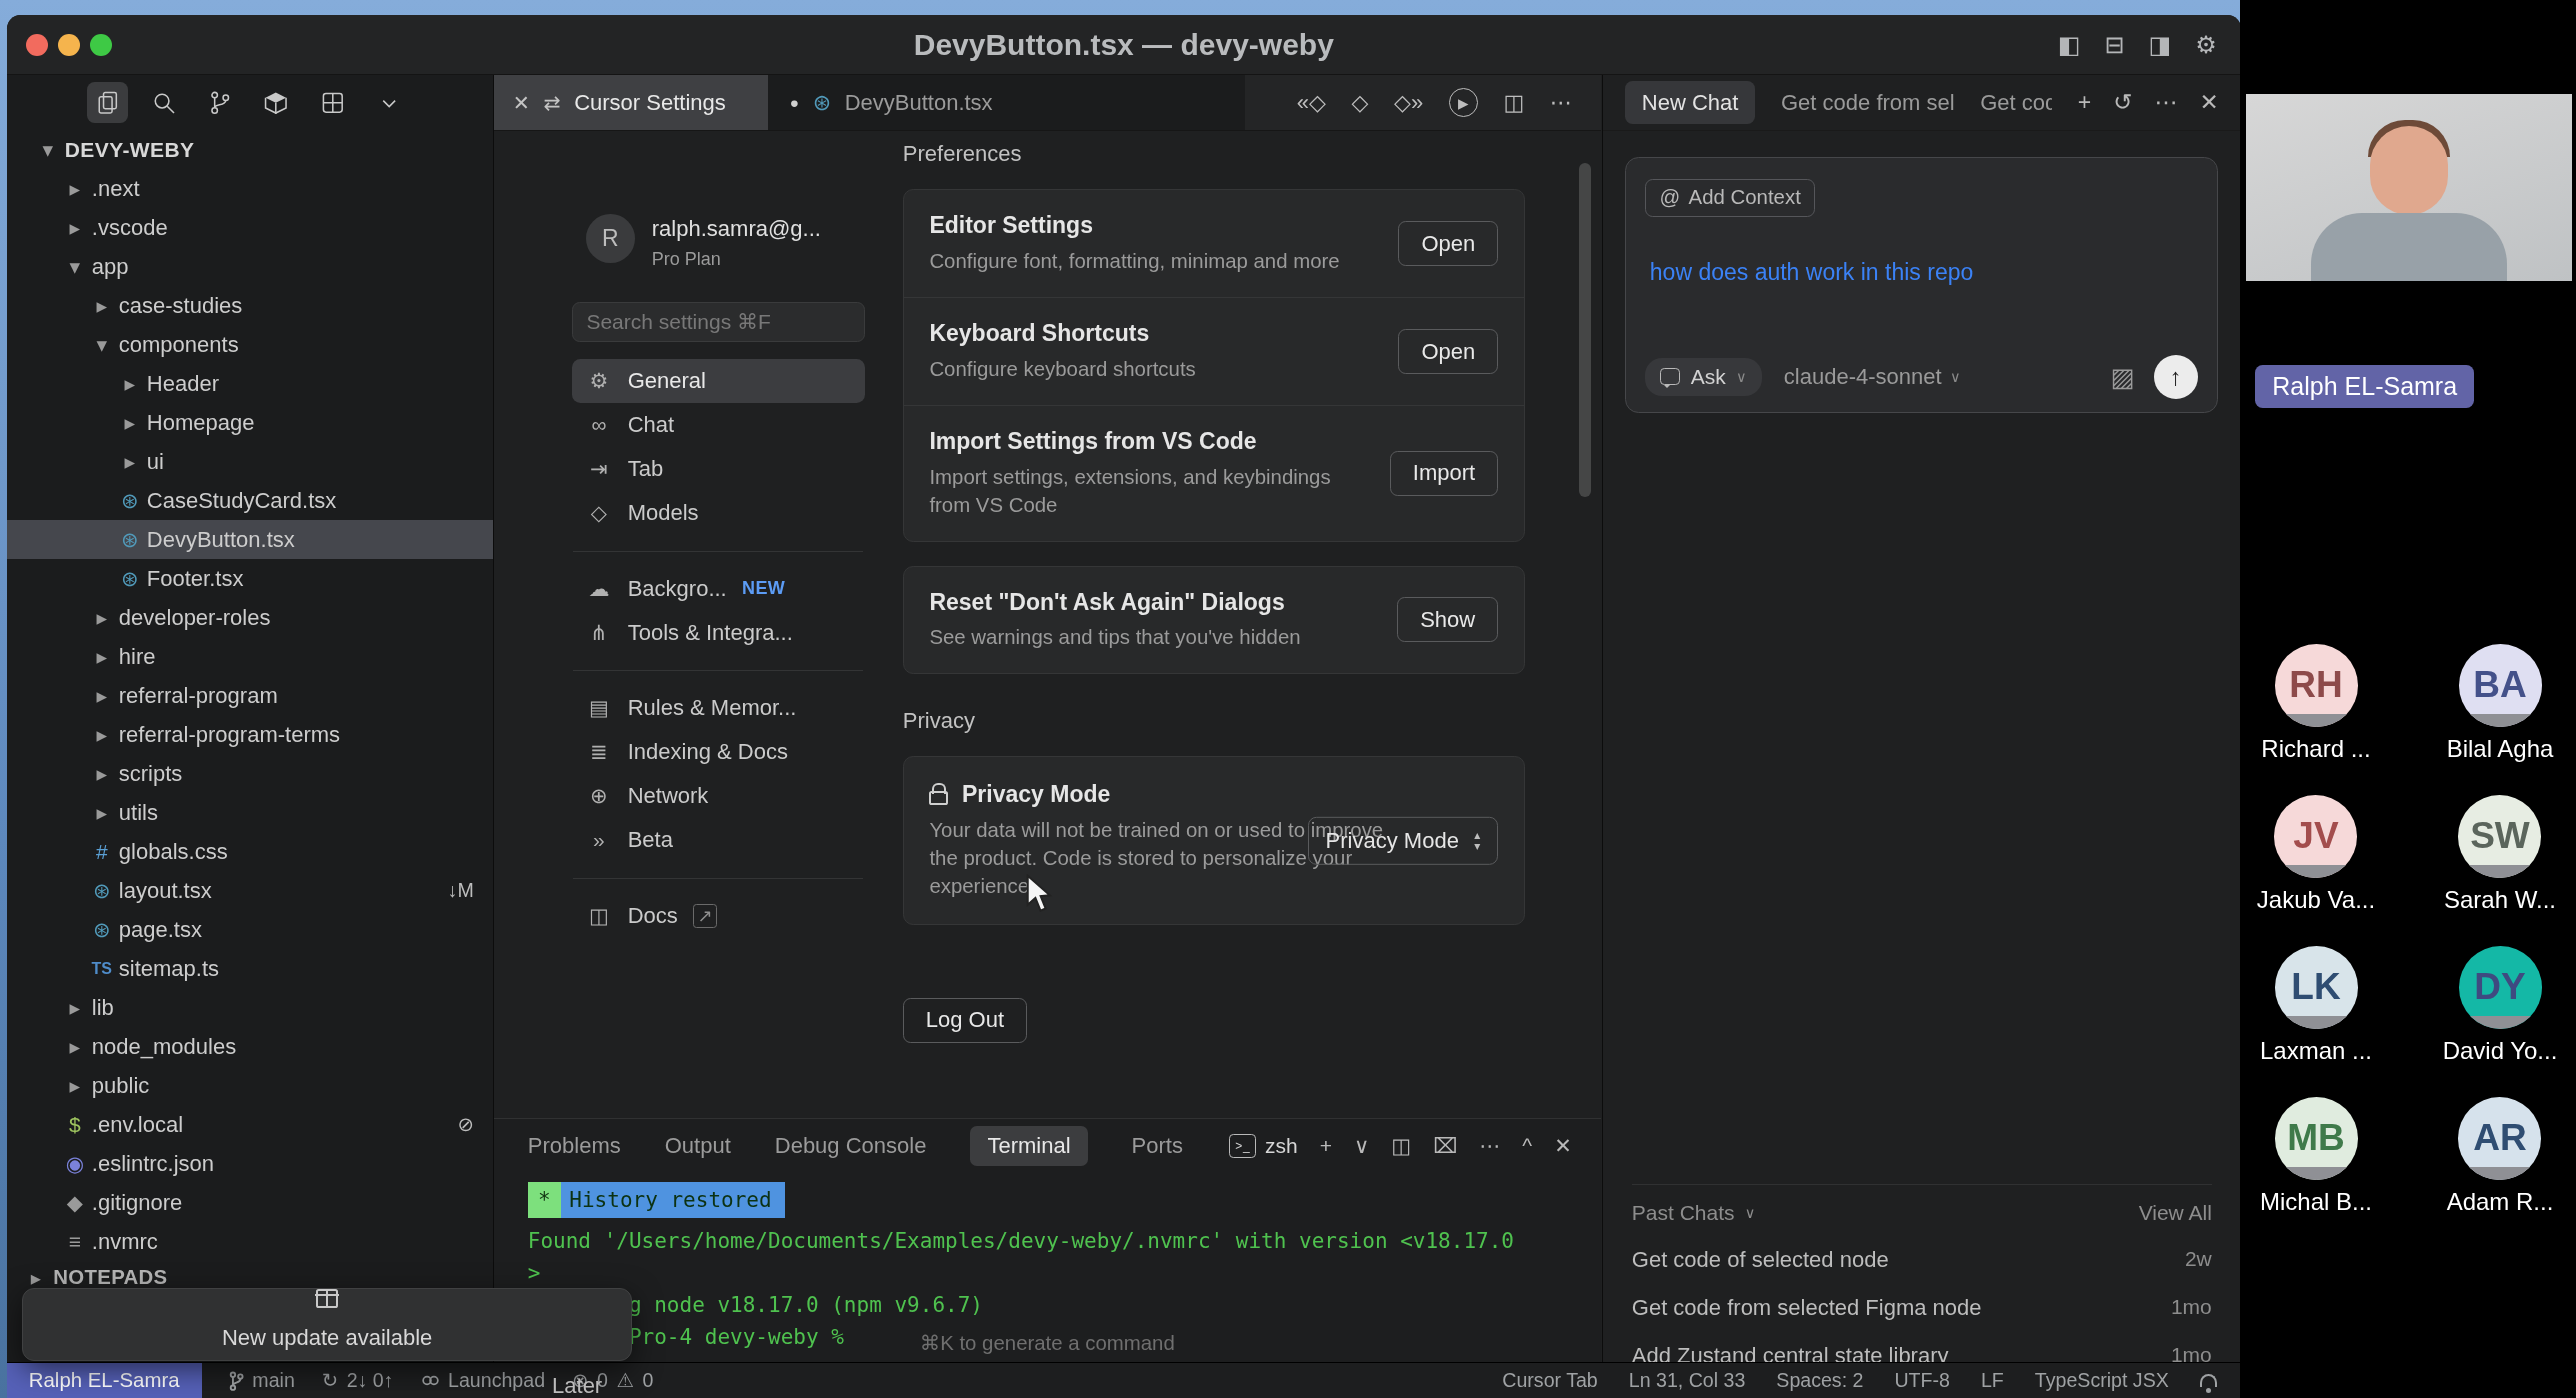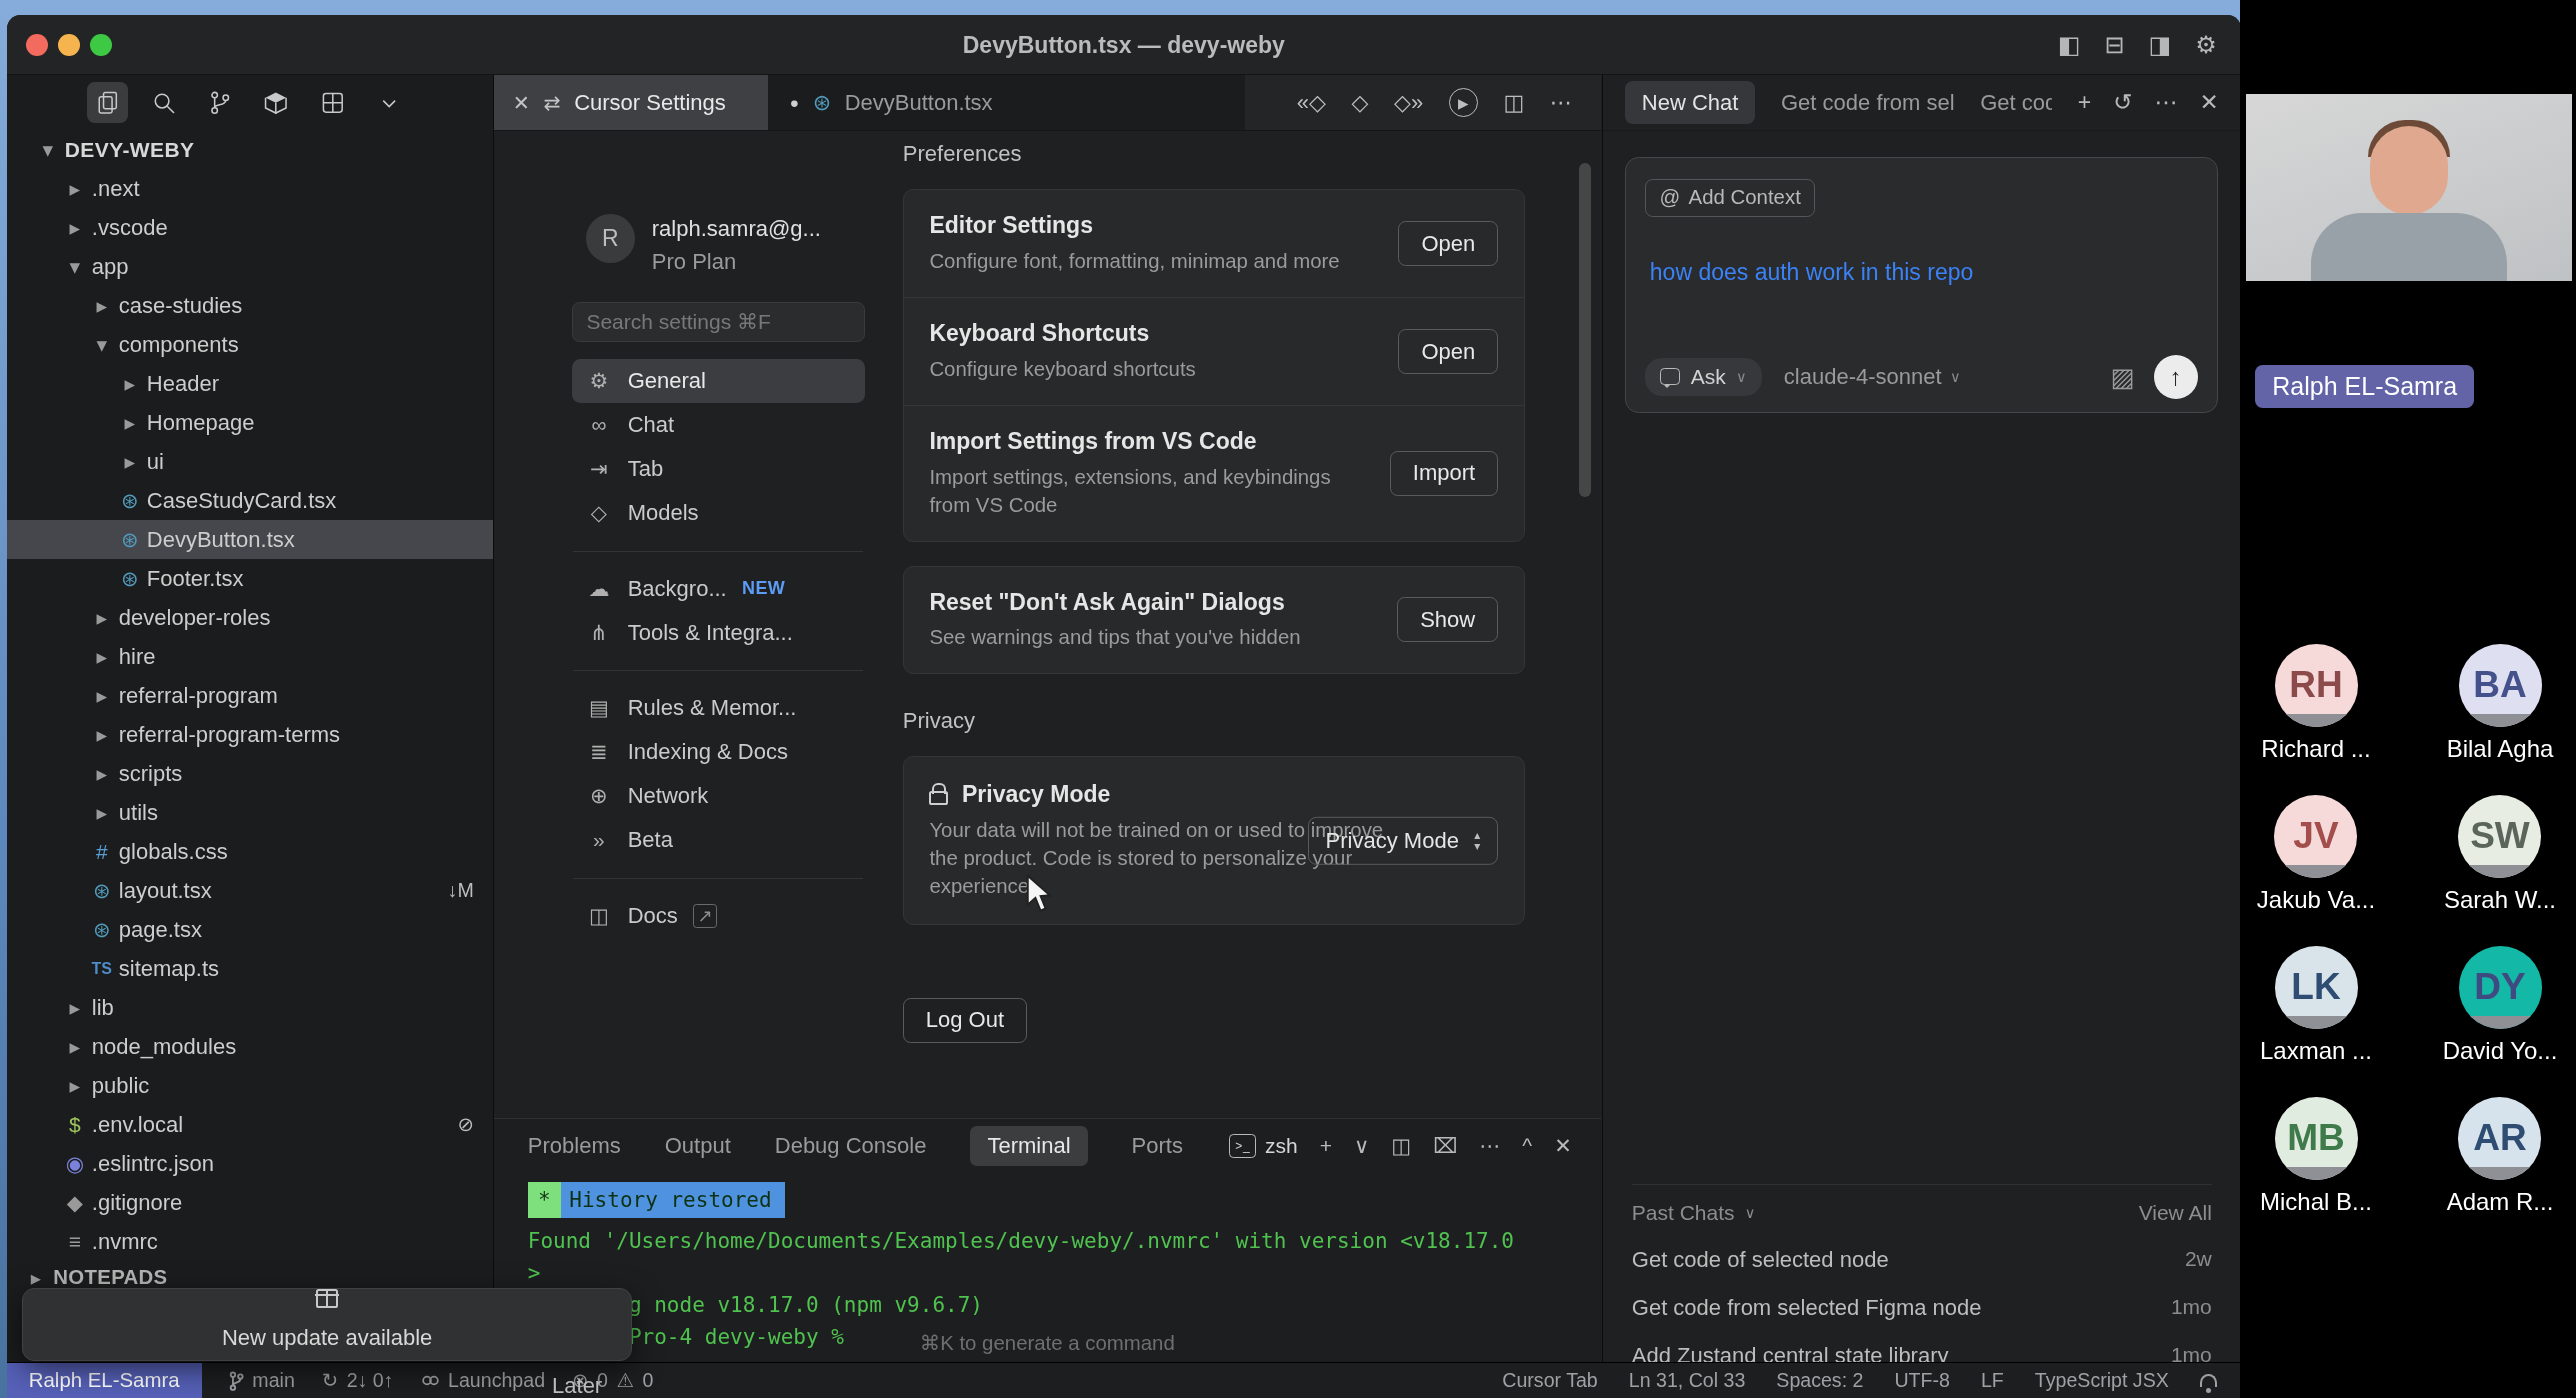--- a/index.html
+++ b/index.html
@@ -11,21 +11,21 @@
     background:linear-gradient(180deg,#85acda 0%,#5d88bd 60%,#49729f 100%); }
   .vswindow { position:absolute; left:6.8px; top:15.3px; width:2234px; height:1383px;
     background:#1f2021; border-radius:13.6px 13.6px 0 0; overflow:hidden; }
 
   .titlebar { position:absolute; left:0; top:0; width:100%; height:60px; background:#232425;
     border-bottom:0.9px solid #141414; }
   .lights { position:absolute; left:19px; top:19px; display:flex; gap:10.2px; }
   .light { width:22px; height:22px; border-radius:50%; }
   .light.r{background:#f26b5e;} .light.y{background:#f5b44d;} .light.g{background:#3ec945;}
   .wtitle { position:absolute; left:0; right:0; top:0; height:60px; display:flex; align-items:center; justify-content:center;
-    color:#b9bbbd; font-size:23px; font-weight:bold; }
+    color:#b9bbbd; font-size:30px; font-weight:bold; }
   .wicons { position:absolute; right:24px; top:0; height:60px; display:flex; align-items:center; gap:24px;
     color:#b4b6b8; font-size:24px; }
 
   
   .side { position:absolute; left:0; top:60px; width:487px; height:1288px; background:#1b1c1d; border-right:0.9px solid #0c0c0c; }
   .acts { height:55px; display:flex; align-items:center; padding-left:80px; gap:15.3px; }
   .abox { width:41px; height:41px; display:flex; align-items:center; justify-content:center; color:#c9c9c9; }
   .abox.on { background:#3b3c3e; border-radius:7.7px; }
   .abox svg { stroke:#c9c9c9; fill:none; stroke-width:1.8; }
 
@@ -66,21 +66,21 @@
   .atom { color:#519aba; font-size:22px; }
   .eacts { margin-left:auto; display:flex; align-items:center; gap:25.6px; padding-right:29px; color:#bdbdbd; font-size:22px; }
   .eacts .circ { border:1.7px solid #bdbdbd; border-radius:50%; width:29px; height:29px; display:inline-flex;
     align-items:center; justify-content:center; font-size:13.6px; }
 
   
   .settings { position:absolute; left:0; top:56px; width:1107px; height:986px; overflow:hidden; }
   .avatar { position:absolute; left:92px; top:83px; width:49px; height:49px; border-radius:50%;
     background:#3a3b3d; color:#bdbdbd; display:flex; align-items:center; justify-content:center; font-size:23px; }
   .acct-email { position:absolute; left:158px; top:85px; color:#e0e0e0; font-size:22px; }
-  .acct-plan  { position:absolute; left:158px; top:118px; color:#9b9b9b; font-size:22px; }
+  .acct-plan  { position:absolute; left:158px; top:118px; color:#9b9b9b; font-size:18px; }
   .searchbox { position:absolute; left:78px; top:171px; width:293px; height:40px; background:#2b2c2d;
     border:0.9px solid #3a3b3c; border-radius:7.7px; display:flex; align-items:center; padding:0 13.6px;
     color:#787878; font-size:21px; }
   .navwrap { position:absolute; left:78px; top:228px; width:293px; }
   .nitem { height:44px; display:flex; align-items:center; gap:15.3px; padding:0 13.6px; color:#cbcbcb; font-size:22px; border-radius:8.5px; }
   .nitem.active { background:#3c3d40; color:#e8e8e8; }
   .nico { width:27px; display:inline-flex; justify-content:center; color:#b0b0b0; font-size:21px; }
   .nbadge { color:#5c9cf5; font-size:18px; font-weight:bold; letter-spacing:0.4px; }
   .ndiv { height:0.9px; background:#333435; margin:15.3px 1.7px; }
   .docsrow .ext { color:#8f8f8f; font-size:18px; border:1.3px solid #6a6a6a; border-radius:3.4px; padding:0 3.4px; }

